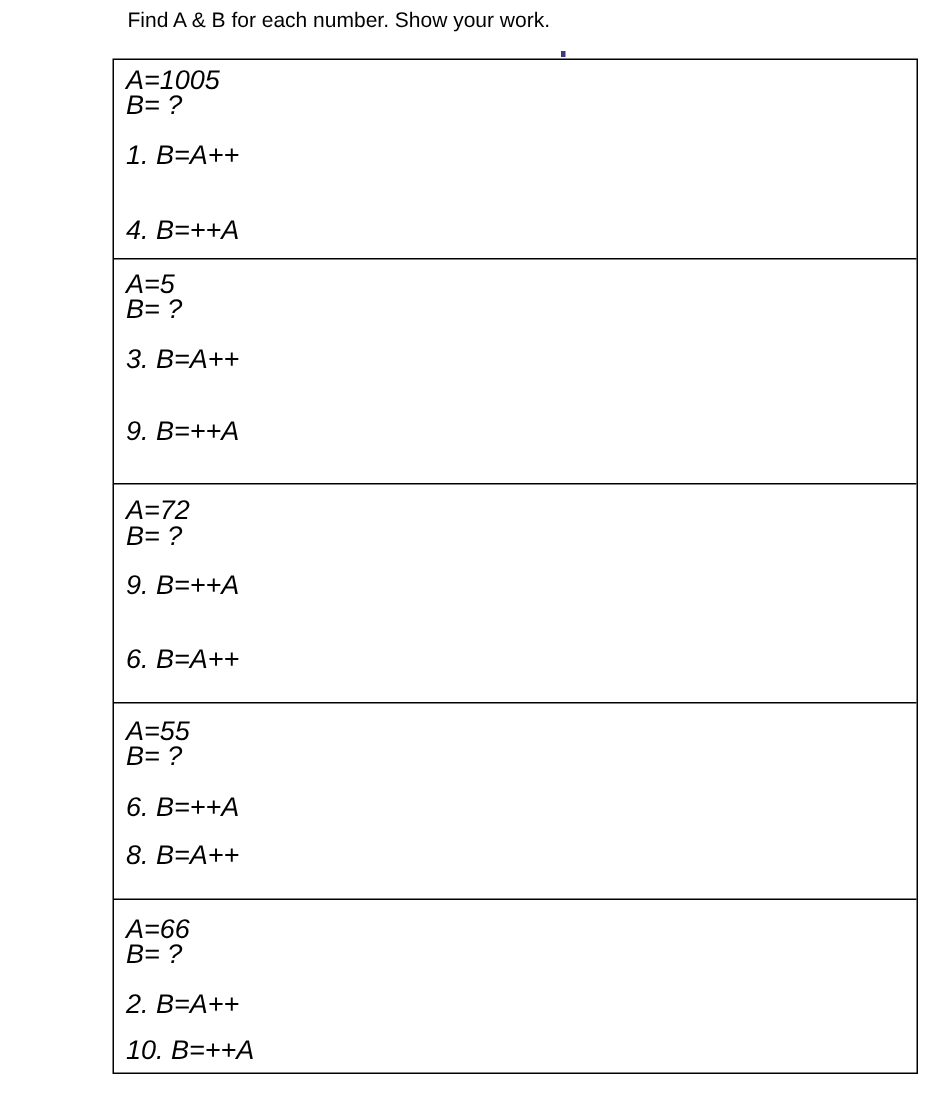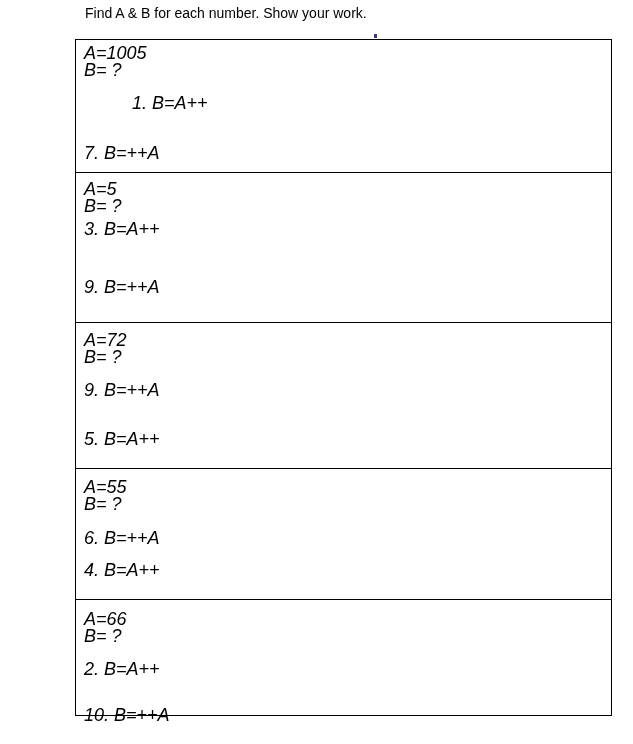--- a/index.html
+++ b/index.html
@@ -49,29 +49,29 @@
   .line {
     position: absolute;
     left: 8px;
     font-size: 18px;
     line-height: 17px;
     white-space: pre;
     font-style: italic;
   }
   
   .s0 .a  { top: 5px; }   .s0 .b  { top: 22px; }
-  .s0 .q1 { top: 55px; margin-left: 48px; }  .s0 .q2 { top: 105px; }
+  .s0 .q1 { top: 55px; }  .s0 .q2 { top: 105px; }
   .s1 .a  { top: 8px; }   .s1 .b  { top: 25px; }
-  .s1 .q1 { top: 48px; }  .s1 .q2 { top: 106px; }
+  .s1 .q1 { top: 58px; }  .s1 .q2 { top: 106px; }
   .s2 .a  { top: 9px; }   .s2 .b  { top: 26px; }
   .s2 .q1 { top: 59px; }  .s2 .q2 { top: 108px; }
   .s3 .a  { top: 10px; }  .s3 .b  { top: 27px; }
   .s3 .q1 { top: 61px; }  .s3 .q2 { top: 93px; }
   .s4 .a  { top: 11px; }  .s4 .b  { top: 28px; }
-  .s4 .q1 { top: 61px; }  .s4 .q2 { top: 107px; }
+  .s4 .q1 { top: 61px; }  .s4 .q2 { top: 92px; }
   .stray-mark {
     position: absolute;
     left: 374px;
     top: 34px;
     width: 3px;
     height: 4px;
     background: #3b3b7a;
   }
 </style>
 </head>
@@ -80,42 +80,42 @@
 <div class="instructions">Find A &amp; B for each number. Show your work.</div>
 
 <div class="stray-mark"></div>
 
 <div class="worksheet-table">
 
   <div class="section s0">
     <div class="line a">A=1005</div>
     <div class="line b">B= ?</div>
     <div class="line q1">1. B=A++</div>
-    <div class="line q2">7. B=++A</div>
+    <div class="line q2">4. B=++A</div>
   </div>
 
   <div class="section s1">
     <div class="line a">A=5</div>
     <div class="line b">B= ?</div>
     <div class="line q1">3. B=A++</div>
     <div class="line q2">9. B=++A</div>
   </div>
 
   <div class="section s2">
     <div class="line a">A=72</div>
     <div class="line b">B= ?</div>
     <div class="line q1">9. B=++A</div>
-    <div class="line q2">5. B=A++</div>
+    <div class="line q2">6. B=A++</div>
   </div>
 
   <div class="section s3">
     <div class="line a">A=55</div>
     <div class="line b">B= ?</div>
     <div class="line q1">6. B=++A</div>
-    <div class="line q2">4. B=A++</div>
+    <div class="line q2">8. B=A++</div>
   </div>
 
   <div class="section s4">
     <div class="line a">A=66</div>
     <div class="line b">B= ?</div>
     <div class="line q1">2. B=A++</div>
     <div class="line q2">10. B=++A</div>
   </div>
 
 </div>

